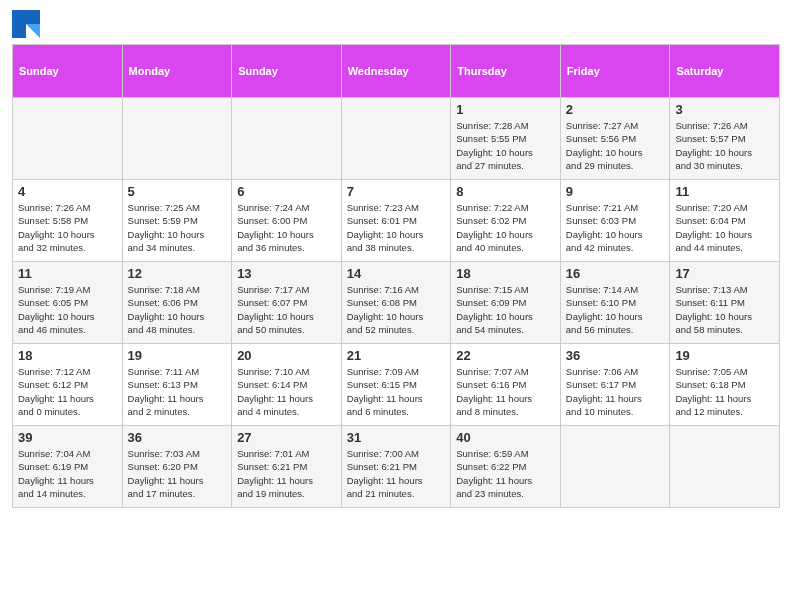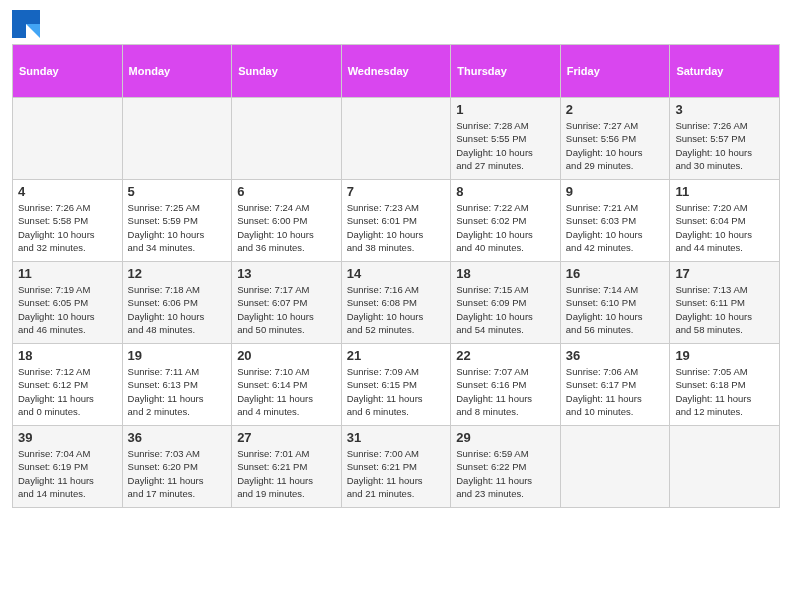--- a/index.html
+++ b/index.html
@@ -246,21 +246,21 @@
           </td>
           <td>
             <span class="day-num">27</span>
             <div class="day-info">Sunrise: 7:01 AM<br>Sunset: 6:21 PM<br>Daylight: 11 hours<br>and 19 minutes.</div>
           </td>
           <td>
             <span class="day-num">31</span>
             <div class="day-info">Sunrise: 7:00 AM<br>Sunset: 6:21 PM<br>Daylight: 11 hours<br>and 21 minutes.</div>
           </td>
           <td>
-            <span class="day-num">29</span>
+            <span class="day-num">40</span>
             <div class="day-info">Sunrise: 6:59 AM<br>Sunset: 6:22 PM<br>Daylight: 11 hours<br>and 23 minutes.</div>
           </td>
           <td class="empty"></td>
           <td class="empty"></td>
         </tr>
       </tbody>
   </table>
 </div>
 
 </body></html>

